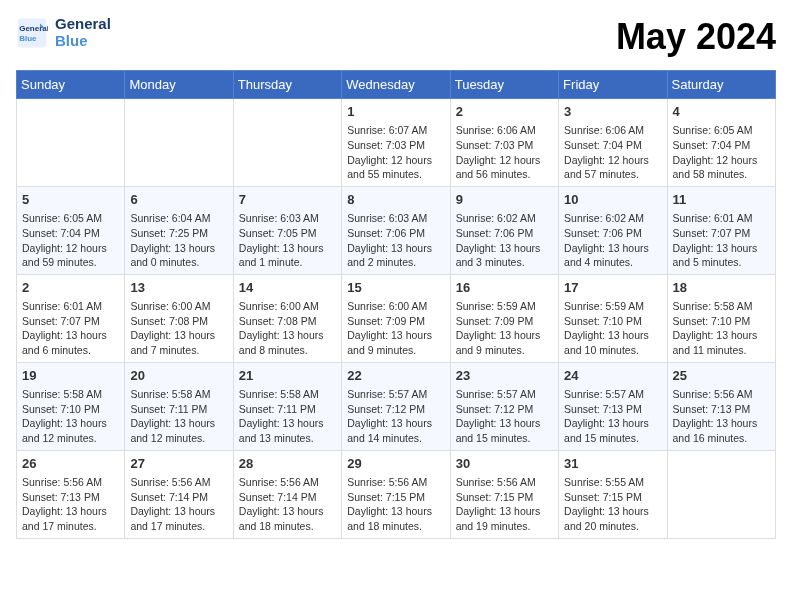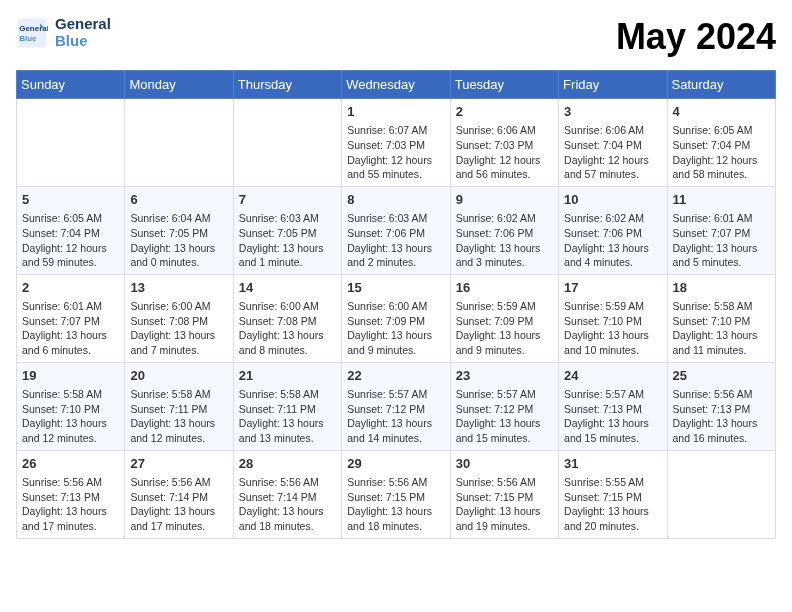--- a/index.html
+++ b/index.html
@@ -156,21 +156,21 @@
         <td>
           <span class="day-num">5</span>
           <div class="day-info" style="white-space: pre-line;">Sunrise: 6:05 AM
 Sunset: 7:04 PM
 Daylight: 12 hours
 and 59 minutes.</div>
         </td>
         <td>
           <span class="day-num">6</span>
           <div class="day-info" style="white-space: pre-line;">Sunrise: 6:04 AM
-Sunset: 7:05 PM
+Sunset: 7:25 PM
 Daylight: 13 hours
 and 0 minutes.</div>
         </td>
         <td>
           <span class="day-num">7</span>
           <div class="day-info" style="white-space: pre-line;">Sunrise: 6:03 AM
 Sunset: 7:05 PM
 Daylight: 13 hours
 and 1 minute.</div>
         </td>

